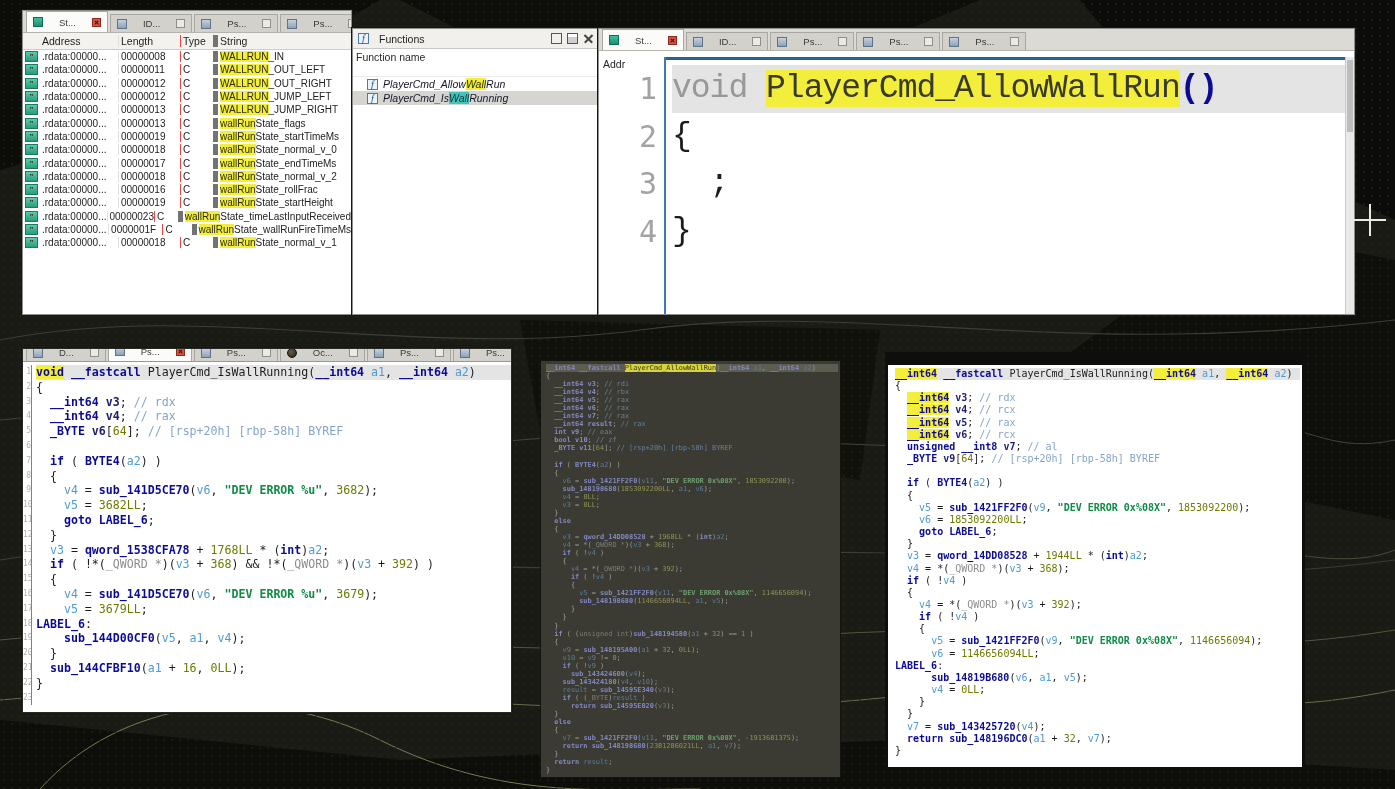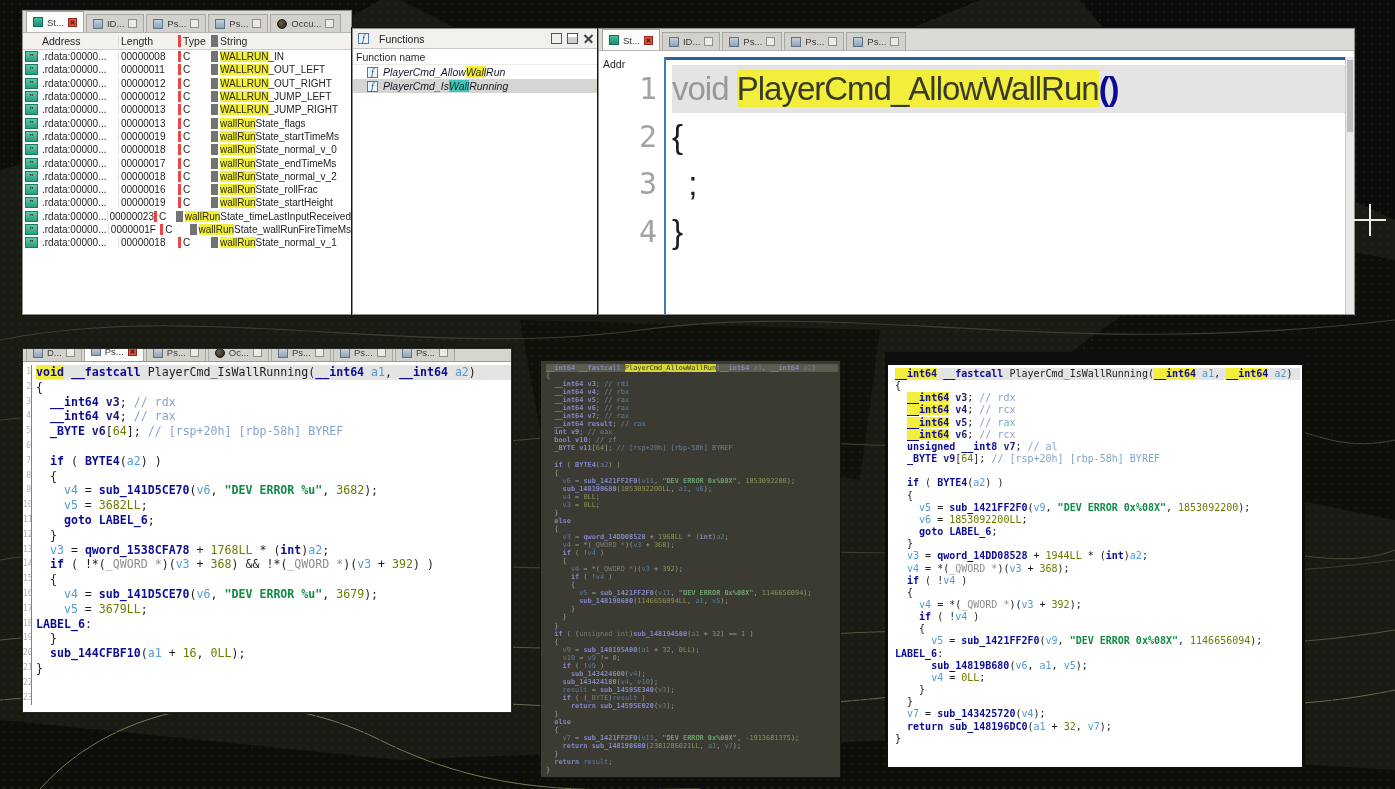--- a/index.html
+++ b/index.html
@@ -3,65 +3,65 @@
 <meta charset="utf-8">
 <style>
 *{margin:0;padding:0;box-sizing:border-box}
 html,body{width:1395px;height:789px}
 body{position:relative;overflow:hidden;background:#181912;font-family:"Liberation Sans",sans-serif}
 .bg-svg{position:absolute;inset:0;z-index:0}
 .dotgrid{position:absolute;inset:0;background-image:radial-gradient(#262720 1px,transparent 1.2px);background-size:8px 8px;opacity:.55;z-index:1}
 .win{position:absolute;background:#fff;border:1px solid #8f8f8b;box-shadow:0 0 0 1px #171712;z-index:2}
 
 .tabbar{display:flex;align-items:flex-end;background:#dcdad4;border-bottom:1px solid #b5b3ae;height:22px;padding-left:3px;gap:2px;overflow:hidden}
-.tab{display:flex;align-items:center;gap:4px;background:#d3d1cb;border:1px solid #a9a7a2;border-bottom:none;height:18px;padding:0 6px;font-size:9.5px;color:#3a3a38;white-space:nowrap}
+.tab{display:flex;align-items:center;gap:16px;background:#d3d1cb;border:1px solid #a9a7a2;border-bottom:none;height:18px;padding:0 6px;font-size:9.5px;color:#3a3a38;white-space:nowrap}
 .tab-active{background:#fbfbfa;height:21px}
 .tabicon{width:10px;height:10px;display:inline-block;flex:none}
 .icon-strings{background:linear-gradient(#3ec29c,#1f8f72);border:1px solid #14695a}
 .icon-view{background:linear-gradient(#c4d0dd,#8fa3b8);border:1px solid #5f7286}
 .icon-occ{background:radial-gradient(circle at 35% 35%,#6b5b45,#241f19);border-radius:50%;border:1px solid #111}
 .tabclose{width:9px;height:9px;position:relative;flex:none}
 .tc-box{border:1px solid #8f8f8a;background:#eceae5}
 .tc-red{background:#d85440;border:1px solid #8f2a1c}
 .tc-red::before,.tc-red::after{content:"";position:absolute;left:1px;right:1px;top:3.2px;height:1.4px;background:#42100a}
 .tc-red::before{transform:rotate(45deg)}.tc-red::after{transform:rotate(-45deg)}
 
 .win-strings{left:22px;top:10px;width:330px;height:305px}
 .colheader{display:flex;height:17px;align-items:center;background:#f3f2ef;border-bottom:1px solid #cfcdc8;font-size:10.5px;color:#1e1e1e;padding-left:17px}
 .c-addr{width:79px;border-right:1px solid #e0dfda;padding-left:2px}
-.c-len{width:62px;border-right:3px solid #ef4444;padding-left:2px}
-.c-type{width:37px;border-right:7px solid #737373;padding-left:2px}
+.c-len{width:62px;border-right:1px solid #ef4444;padding-left:2px}
+.c-type{width:37px;border-right:5px solid #737373;padding-left:2px}
 .c-str{flex:1;padding-left:2px}
 .srow{display:flex;align-items:center;height:13.3px;font-size:10px;color:#222;white-space:nowrap}
 .sicon{width:13px;height:11px;margin-left:2px;margin-right:2px;flex:none;background:linear-gradient(#55cfa8,#2a9c7c);border:1px solid #1c7a60;color:#5c2020;font-size:8px;line-height:9px;text-align:center;font-weight:bold}
 .hl-y{background:#f2ee3b;color:#2c2c16}
 .hl-cyan{background:#3fc6bc;color:#143230}
 
 .win-funcs{left:352px;top:28px;width:248px;height:287px}
 .ftitle{display:flex;align-items:center;height:20px;background:#f1f0ed;border-bottom:1px solid #c9c7c2;padding:0 5px;font-size:10.5px;color:#222}
 .ftitle .title-text{flex:1;margin-left:5px}
 .fbtn{width:11px;height:11px;margin-left:5px;position:relative;display:inline-block}
 .fb-restore{border:1px solid #555}
 .fb-float{border:1px solid #555;background:linear-gradient(#fff 30%,#cfcfcf 30%)}
 .fb-close::before,.fb-close::after{content:"";position:absolute;left:0;right:0;top:4.5px;height:1.6px;background:#444}
 .fb-close::before{transform:rotate(45deg)}.fb-close::after{transform:rotate(-45deg)}
-.fcolhead{height:16px;font-size:10.5px;color:#2a2a2a;padding:2px 0 0 3px;border-bottom:1px solid #eceae6}
+.fcolhead{height:28px;font-size:10.5px;color:#2a2a2a;padding:2px 0 0 3px;border-bottom:1px solid #eceae6}
 .frow{display:flex;align-items:center;height:14px;font-size:10.5px;color:#15152a;padding-left:14px}
 .frow-sel{background:#d6d5d2}
 .ficon{width:11px;height:11px;margin-right:5px;flex:none;border:1px solid #4a7ab0;background:#eef3f8;color:#2255a0;font-style:italic;font-family:"Liberation Serif",serif;font-size:10px;line-height:10px;text-align:center}
 .fname{font-style:italic;white-space:nowrap}
 
 .win-editor{left:598px;top:28px;width:757px;height:287px}
 .editor-content{position:absolute;left:0;top:22px;right:0;bottom:0;background:#fff;overflow:hidden}
 .addr-label{position:absolute;left:4px;top:7px;font-size:10.5px;color:#1e1e1e;width:44px;overflow:hidden;white-space:nowrap}
 .bigpanel{position:absolute;left:14px;top:6px;right:0;bottom:0}
 .bigpanel .hborder{position:absolute;left:51px;right:9px;top:0;height:3px;background:#2c6090}
 .bigpanel .vline{position:absolute;left:51px;top:0;bottom:0;width:2px;background:#3c7ab8}
 .big-gutter{position:absolute;left:0;top:8px;width:44px;text-align:right;color:#a3a3a3;font-family:"DejaVu Sans Mono",monospace;font-size:30px;line-height:47.5px}
-.big-body{position:absolute;left:59px;top:8px;right:9px;font-family:Liberation Sans, sans-serif;font-size:33px;line-height:47.5px;letter-spacing:-1px;overflow:hidden}
+.big-body{position:absolute;left:59px;top:8px;right:9px;font-family:Liberation Mono, monospace;font-size:33px;line-height:47.5px;letter-spacing:-1px;overflow:hidden}
 .scrollbar{position:absolute;right:0;top:0;bottom:0;width:9px;background:#e9e9e9;border-left:1px solid #c9c9c9}
 .scrollbar .thumb{position:absolute;left:1px;right:1px;top:3px;height:72px;background:#bdbdbd}
 
 .cl{white-space:pre}
 .cl-hl{background:#e4e4e4}
 .tok.k{color:#0b0b96;font-weight:bold}
 .tok.b1{color:#1d1d74;font-weight:bold}
 .tok.d{color:#1c1c1c}
 .tok.t{color:#3a3a28}
 .tok.kg{color:#989898}
@@ -417,20 +417,21 @@
         <div class="cl"><span class="tok d">    </span><span class="tok v">v4</span><span class="tok d"> = </span><span class="tok k">sub_141D5CE70</span><span class="tok d">(</span><span class="tok v">v6</span><span class="tok d">, </span><span class="tok s">"DEV ERROR %u"</span><span class="tok d">, </span><span class="tok n">3682</span><span class="tok d">);</span></div>
         <div class="cl"><span class="tok d">    </span><span class="tok v">v5</span><span class="tok d"> = </span><span class="tok n">3682LL</span><span class="tok d">;</span></div>
         <div class="cl"><span class="tok d">    </span><span class="tok k">goto</span><span class="tok d"> </span><span class="tok k">LABEL_6</span><span class="tok d">;</span></div>
         <div class="cl"><span class="tok d">  }</span></div>
         <div class="cl"><span class="tok d">  </span><span class="tok v">v3</span><span class="tok d"> = </span><span class="tok k">qword_1538CFA78</span><span class="tok d"> + </span><span class="tok n">1768LL</span><span class="tok d"> * (</span><span class="tok k">int</span><span class="tok d">)</span><span class="tok v">a2</span><span class="tok d">;</span></div>
         <div class="cl"><span class="tok d">  </span><span class="tok k">if</span><span class="tok d"> ( !*(</span><span class="tok g">_QWORD *</span><span class="tok d">)(</span><span class="tok v">v3</span><span class="tok d"> + </span><span class="tok n">368</span><span class="tok d">) &amp;&amp; !*(</span><span class="tok g">_QWORD *</span><span class="tok d">)(</span><span class="tok v">v3</span><span class="tok d"> + </span><span class="tok n">392</span><span class="tok d">) )</span></div>
         <div class="cl"><span class="tok d">  {</span></div>
         <div class="cl"><span class="tok d">    </span><span class="tok v">v4</span><span class="tok d"> = </span><span class="tok k">sub_141D5CE70</span><span class="tok d">(</span><span class="tok v">v6</span><span class="tok d">, </span><span class="tok s">"DEV ERROR %u"</span><span class="tok d">, </span><span class="tok n">3679</span><span class="tok d">);</span></div>
         <div class="cl"><span class="tok d">    </span><span class="tok v">v5</span><span class="tok d"> = </span><span class="tok n">3679LL</span><span class="tok d">;</span></div>
         <div class="cl"><span class="tok k">LABEL_6</span><span class="tok d">:</span></div>
+        <div class="cl"><span class="tok d">    </span><span class="tok k">sub_144D00CF0</span><span class="tok d">(</span><span class="tok v">v5</span><span class="tok d">, </span><span class="tok v">a1</span><span class="tok d">, </span><span class="tok v">v4</span><span class="tok d">);</span></div>
         <div class="cl"><span class="tok d">  }</span></div>
         <div class="cl"><span class="tok d">  </span><span class="tok k">sub_144CFBF10</span><span class="tok d">(</span><span class="tok v">a1</span><span class="tok d"> + </span><span class="tok n">16</span><span class="tok d">, </span><span class="tok n">0LL</span><span class="tok d">);</span></div>
         <div class="cl"><span class="tok d">}</span></div>
       </div>
   </div>
 </div>
 
 <div class="win win-mid">
   <div>
     <div class="codebody mid-body">
@@ -508,20 +509,21 @@
         <div class="cl"><span class="tok d">    </span><span class="tok k">goto</span><span class="tok d"> </span><span class="tok k">LABEL_6</span><span class="tok d">;</span></div>
         <div class="cl"><span class="tok d">  }</span></div>
         <div class="cl"><span class="tok d">  </span><span class="tok v">v3</span><span class="tok d"> = </span><span class="tok k">qword_14DD08528</span><span class="tok d"> + </span><span class="tok n">1944LL</span><span class="tok d"> * (</span><span class="tok k">int</span><span class="tok d">)</span><span class="tok v">a2</span><span class="tok d">;</span></div>
         <div class="cl"><span class="tok d">  </span><span class="tok v">v4</span><span class="tok d"> = *(</span><span class="tok g">_QWORD *</span><span class="tok d">)(</span><span class="tok v">v3</span><span class="tok d"> + </span><span class="tok n">368</span><span class="tok d">);</span></div>
         <div class="cl"><span class="tok d">  </span><span class="tok k">if</span><span class="tok d"> ( !</span><span class="tok v">v4</span><span class="tok d"> )</span></div>
         <div class="cl"><span class="tok d">  {</span></div>
         <div class="cl"><span class="tok d">    </span><span class="tok v">v4</span><span class="tok d"> = *(</span><span class="tok g">_QWORD *</span><span class="tok d">)(</span><span class="tok v">v3</span><span class="tok d"> + </span><span class="tok n">392</span><span class="tok d">);</span></div>
         <div class="cl"><span class="tok d">    </span><span class="tok k">if</span><span class="tok d"> ( !</span><span class="tok v">v4</span><span class="tok d"> )</span></div>
         <div class="cl"><span class="tok d">    {</span></div>
         <div class="cl"><span class="tok d">      </span><span class="tok v">v5</span><span class="tok d"> = </span><span class="tok k">sub_1421FF2F0</span><span class="tok d">(</span><span class="tok v">v9</span><span class="tok d">, </span><span class="tok s">"DEV ERROR 0x%08X"</span><span class="tok d">, </span><span class="tok n">1146656094</span><span class="tok d">);</span></div>
+        <div class="cl"><span class="tok d">      </span><span class="tok v">v6</span><span class="tok d"> = </span><span class="tok n">1146656094LL</span><span class="tok d">;</span></div>
         <div class="cl"><span class="tok k">LABEL_6</span><span class="tok d">:</span></div>
         <div class="cl"><span class="tok d">      </span><span class="tok k">sub_14819B680</span><span class="tok d">(</span><span class="tok v">v6</span><span class="tok d">, </span><span class="tok v">a1</span><span class="tok d">, </span><span class="tok v">v5</span><span class="tok d">);</span></div>
         <div class="cl"><span class="tok d">      </span><span class="tok v">v4</span><span class="tok d"> = </span><span class="tok n">0LL</span><span class="tok d">;</span></div>
         <div class="cl"><span class="tok d">    }</span></div>
         <div class="cl"><span class="tok d">  }</span></div>
         <div class="cl"><span class="tok d">  </span><span class="tok v">v7</span><span class="tok d"> = </span><span class="tok k">sub_143425720</span><span class="tok d">(</span><span class="tok v">v4</span><span class="tok d">);</span></div>
         <div class="cl"><span class="tok d">  </span><span class="tok k">return</span><span class="tok d"> </span><span class="tok k">sub_148196DC0</span><span class="tok d">(</span><span class="tok v">a1</span><span class="tok d"> + </span><span class="tok n">32</span><span class="tok d">, </span><span class="tok v">v7</span><span class="tok d">);</span></div>
         <div class="cl"><span class="tok d">}</span></div>
       </div>
   </div>

